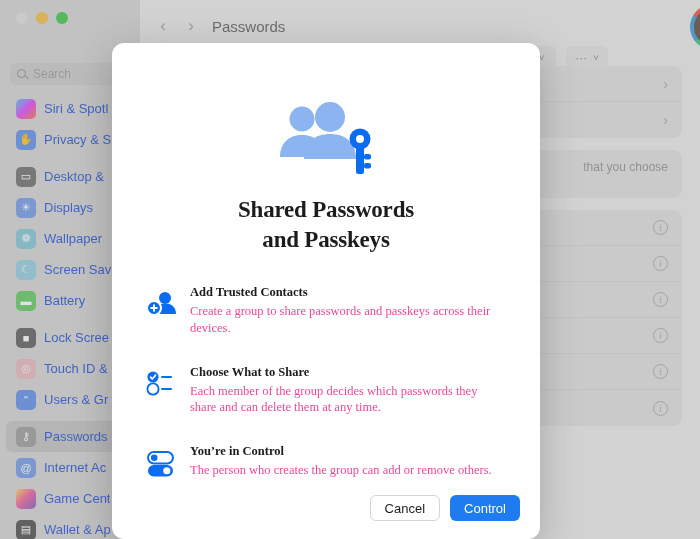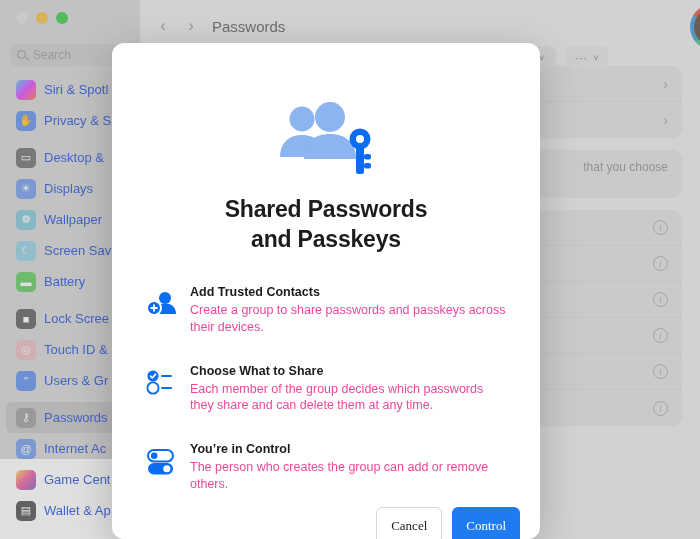--- a/index.html
+++ b/index.html
@@ -23,24 +23,24 @@
   }
   #bg-overlay {
     position: absolute; inset: 0;
     background: rgba(152,152,152,0.30);
     z-index: 40;
     pointer-events: none;
   }
 
   
   #sidebar {
-    width: 140px; height: 459px;
+    width: 140px; height: 539px;
     background: #d4d4d4;
     position: relative;
-    padding-top: 40px;
+    padding-top: 59px;
     flex: 0 0 140px;
   }
   .traffic-lights {
     position: absolute; top: 12px; left: 16px;
     display: flex; gap: 8px;
   }
   .tl { width: 12px; height: 12px; border-radius: 50%; }
   .tl.red { background: #e0e0e0; }
   .tl.yellow { background: #f2bd3c; }
   .tl.green { background: #36c744; }
@@ -206,20 +206,21 @@
     box-shadow: 0 10px 40px rgba(0,0,0,0.22);
     z-index: 100;
     display: flex; flex-direction: column;
     overflow: hidden;
   }
   #dialog-body {
     flex: 1 1 auto;
     padding: 58px 34px 0 34px;
     display: flex; flex-direction: column;
     align-items: center;
+    font-family: Liberation Serif, serif;
   }
   #hero-icon { width: 112px; height: 78px; margin-bottom: 16px; }
   #dialog-title {
     font-size: 23px; font-weight: bold;
     color: #1c1c1e; text-align: center;
     line-height: 1.3; letter-spacing: -0.2px;
     margin-bottom: 30px;
   }
 
   #features { width: 100%; display: flex; flex-direction: column; gap: 28px; }
@@ -236,24 +237,24 @@
   }
   .feature .fdesc {
     font-size: 12.5px; color: #ec4899; line-height: 1.35;
   }
 
   #dialog-footer {
     padding: 14px 20px 18px 20px;
     display: flex; justify-content: flex-end; gap: 10px;
   }
   .dlg-btn {
-    min-width: 64px; height: 37px;
+    min-width: 64px; height: 26px;
     border-radius: 6px; border: none;
     font-size: 13px;
-    font-family: Liberation Serif, serif;
+    font-family: Liberation Sans, sans-serif;
     display: flex; align-items: center; justify-content: center;
     padding: 0 14px;
     text-align: right;
   }
   .dlg-btn.secondary {
     background: #ffffff; color: #1c1c1e;
     border: 1px solid #d5d5d5;
   }
   .dlg-btn.primary { background: #1e7bf0; color: #ffffff; }
 </style>

